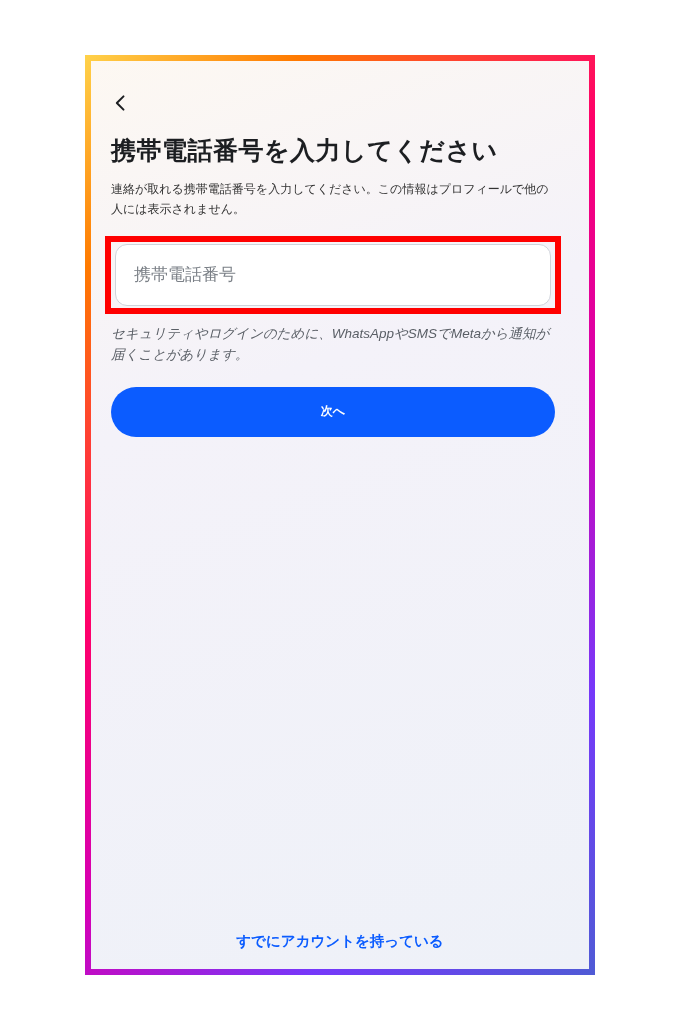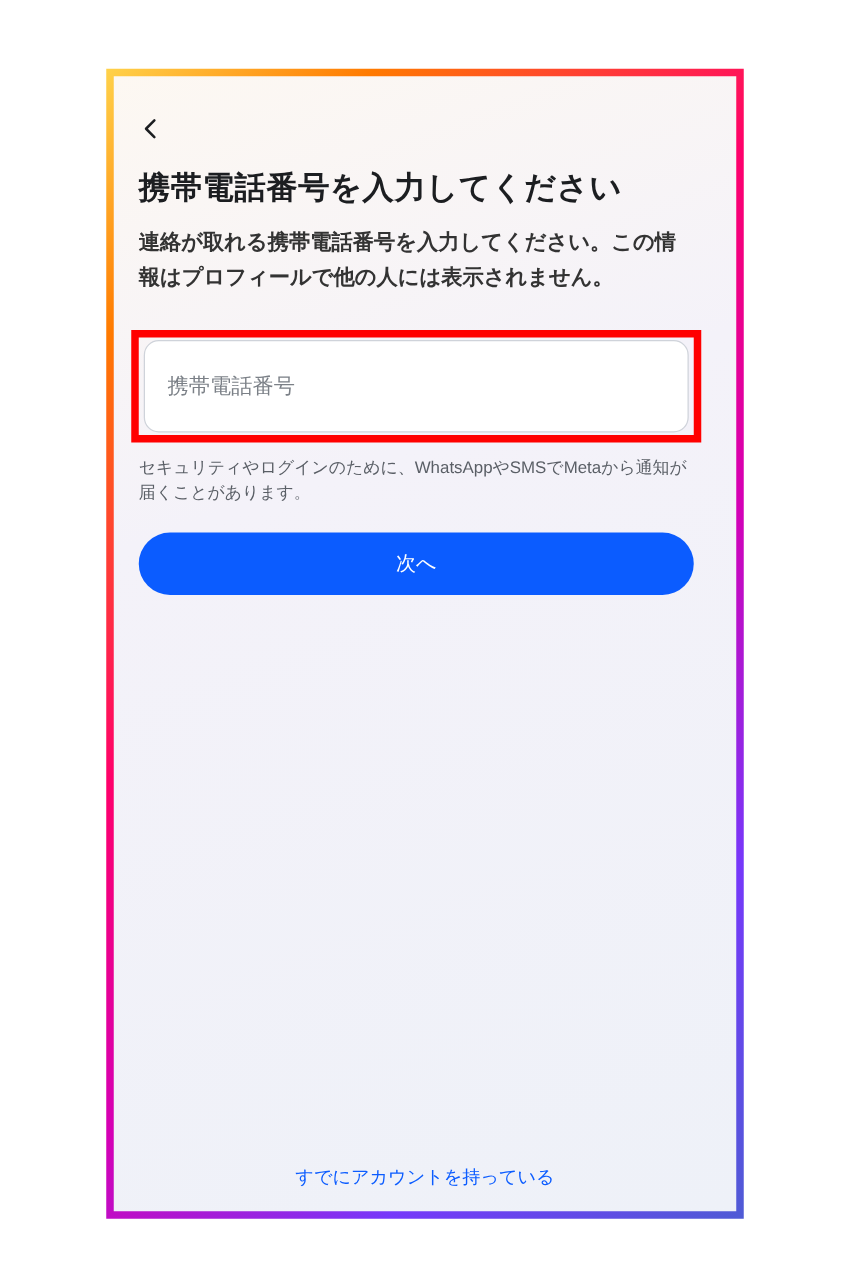--- a/index.html
+++ b/index.html
@@ -38,58 +38,58 @@
   .back-btn svg { width: 20px; height: 20px; }
   .title {
     font-size: 25px;
     font-weight: 700;
     color: #1c1e21;
     line-height: 1.35;
     margin-bottom: 12px;
     letter-spacing: 0.5px;
   }
   .subtitle {
-    font-size: 17px;
+    font-size: 12px;
     color: #333;
     line-height: 1.65;
-    margin-bottom: 28px;
-    font-weight: bold;
+    margin-bottom: 17px;
   }
   .input-highlight {
     border: 6px solid #ff0000;
     padding: 2px 4px 2px 4px;
     margin-left: -6px;
     margin-right: -6px;
     margin-bottom: 0;
   }
   .text-input {
     width: 100%;
-    height: 74px;
+    height: 62px;
     border: 1px solid #cfd3da;
     border-radius: 12px;
     background: #fff;
     padding: 0 18px;
     font-size: 17px;
     color: #1c1e21;
     outline: none;
   }
   .text-input::placeholder { color: #7b8087; }
   .hint {
     font-size: 13.5px;
     color: #5a5f66;
     line-height: 1.5;
     margin-top: 10px;
     margin-bottom: 22px;
+    font-style: italic;
   }
   .btn {
     width: 100%;
     height: 50px;
     border-radius: 26px;
-    font-size: 16px;
-    font-weight: 400;
+    font-size: 12px;
+    font-weight: 700;
     display: flex;
     align-items: center;
     justify-content: center;
     cursor: pointer;
     margin-bottom: 16px;
     border: none;
   }
   .btn-primary {
     background: #0b5cff;
     color: #fff;
@@ -99,21 +99,21 @@
     color: #1c1e21;
     border: 1px solid #c9ccd2;
   }
   .footer-link {
     position: absolute;
     bottom: 18px;
     left: 0;
     width: 100%;
     text-align: center;
     font-size: 14.5px;
-    font-weight: 400;
+    font-weight: 700;
     color: #0b5cff;
     cursor: pointer;
   }
 </style>
 </head>
 <body>
 
 <div class="outer-frame">
   <div class="phone-screen">
 

